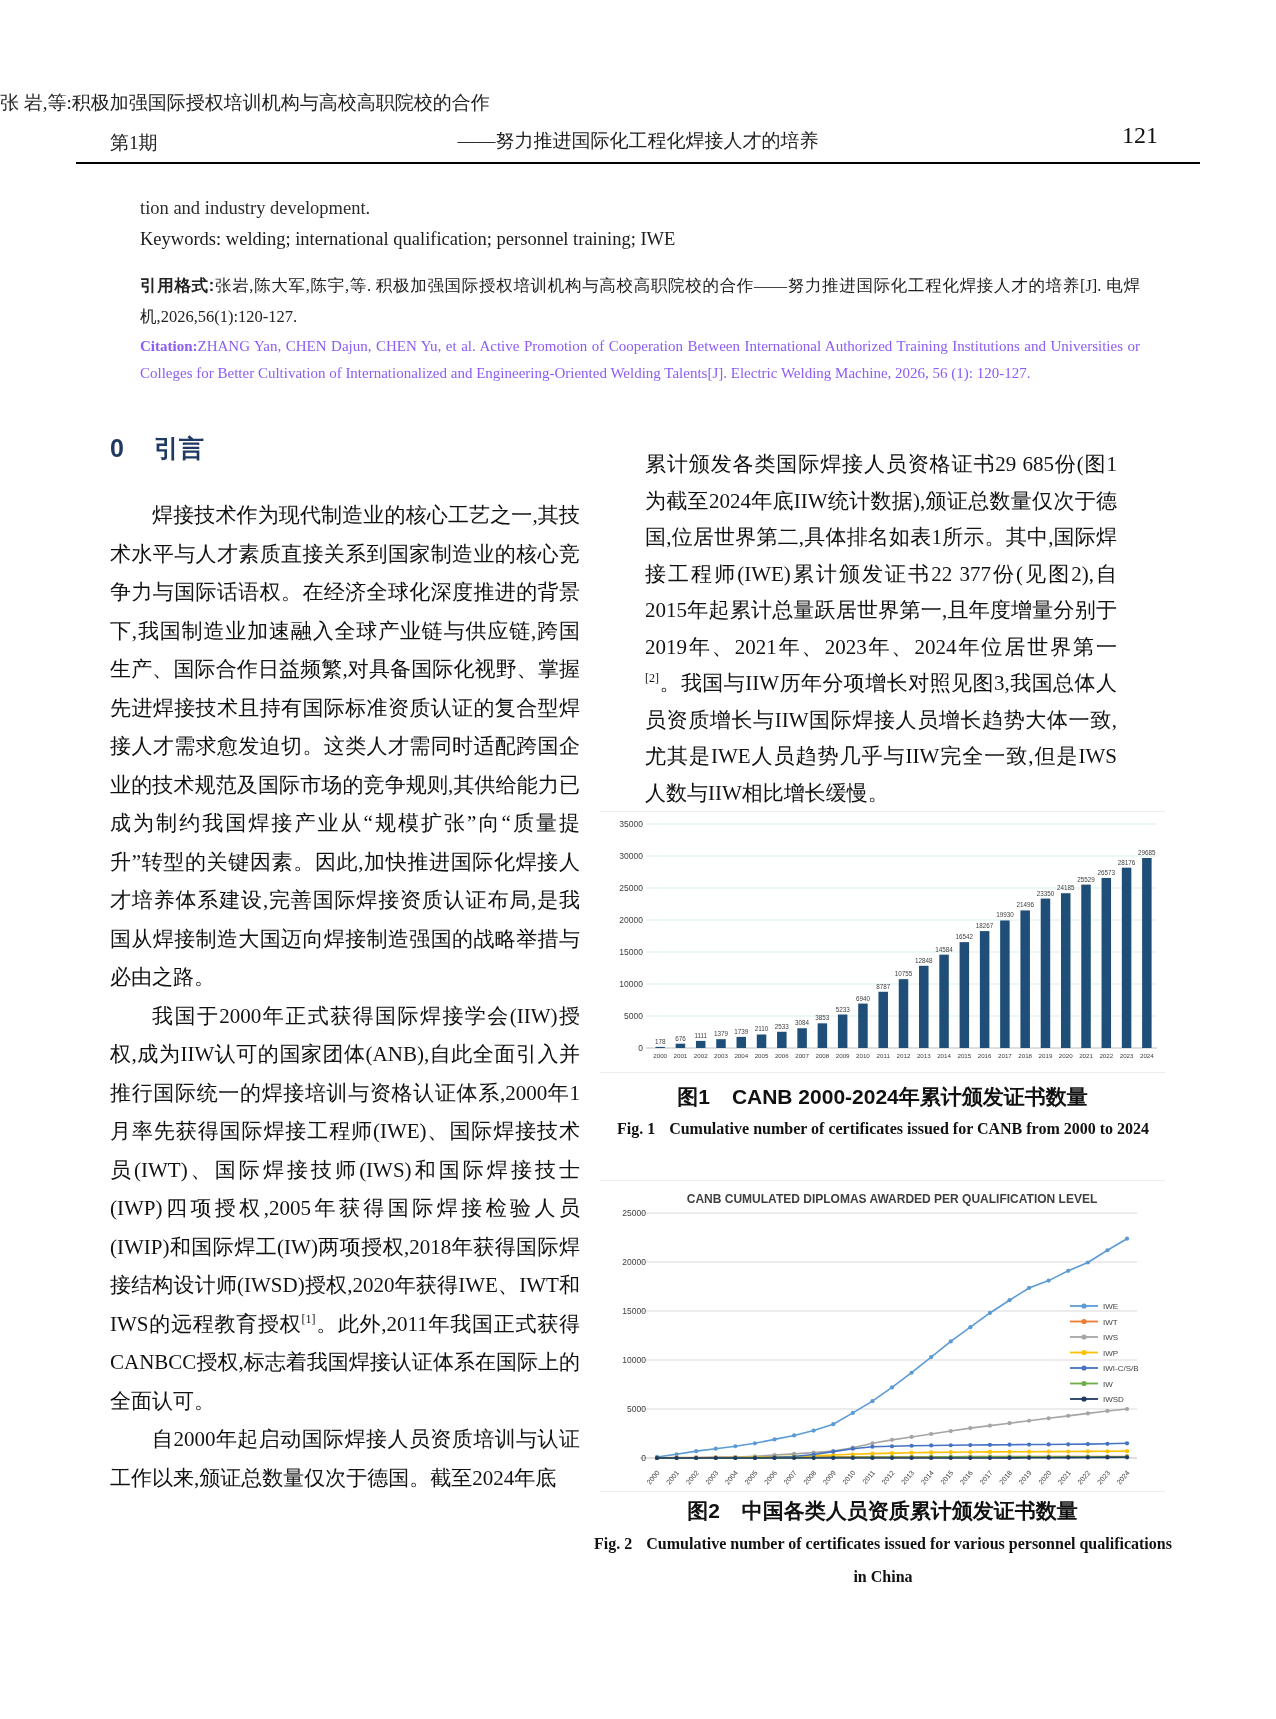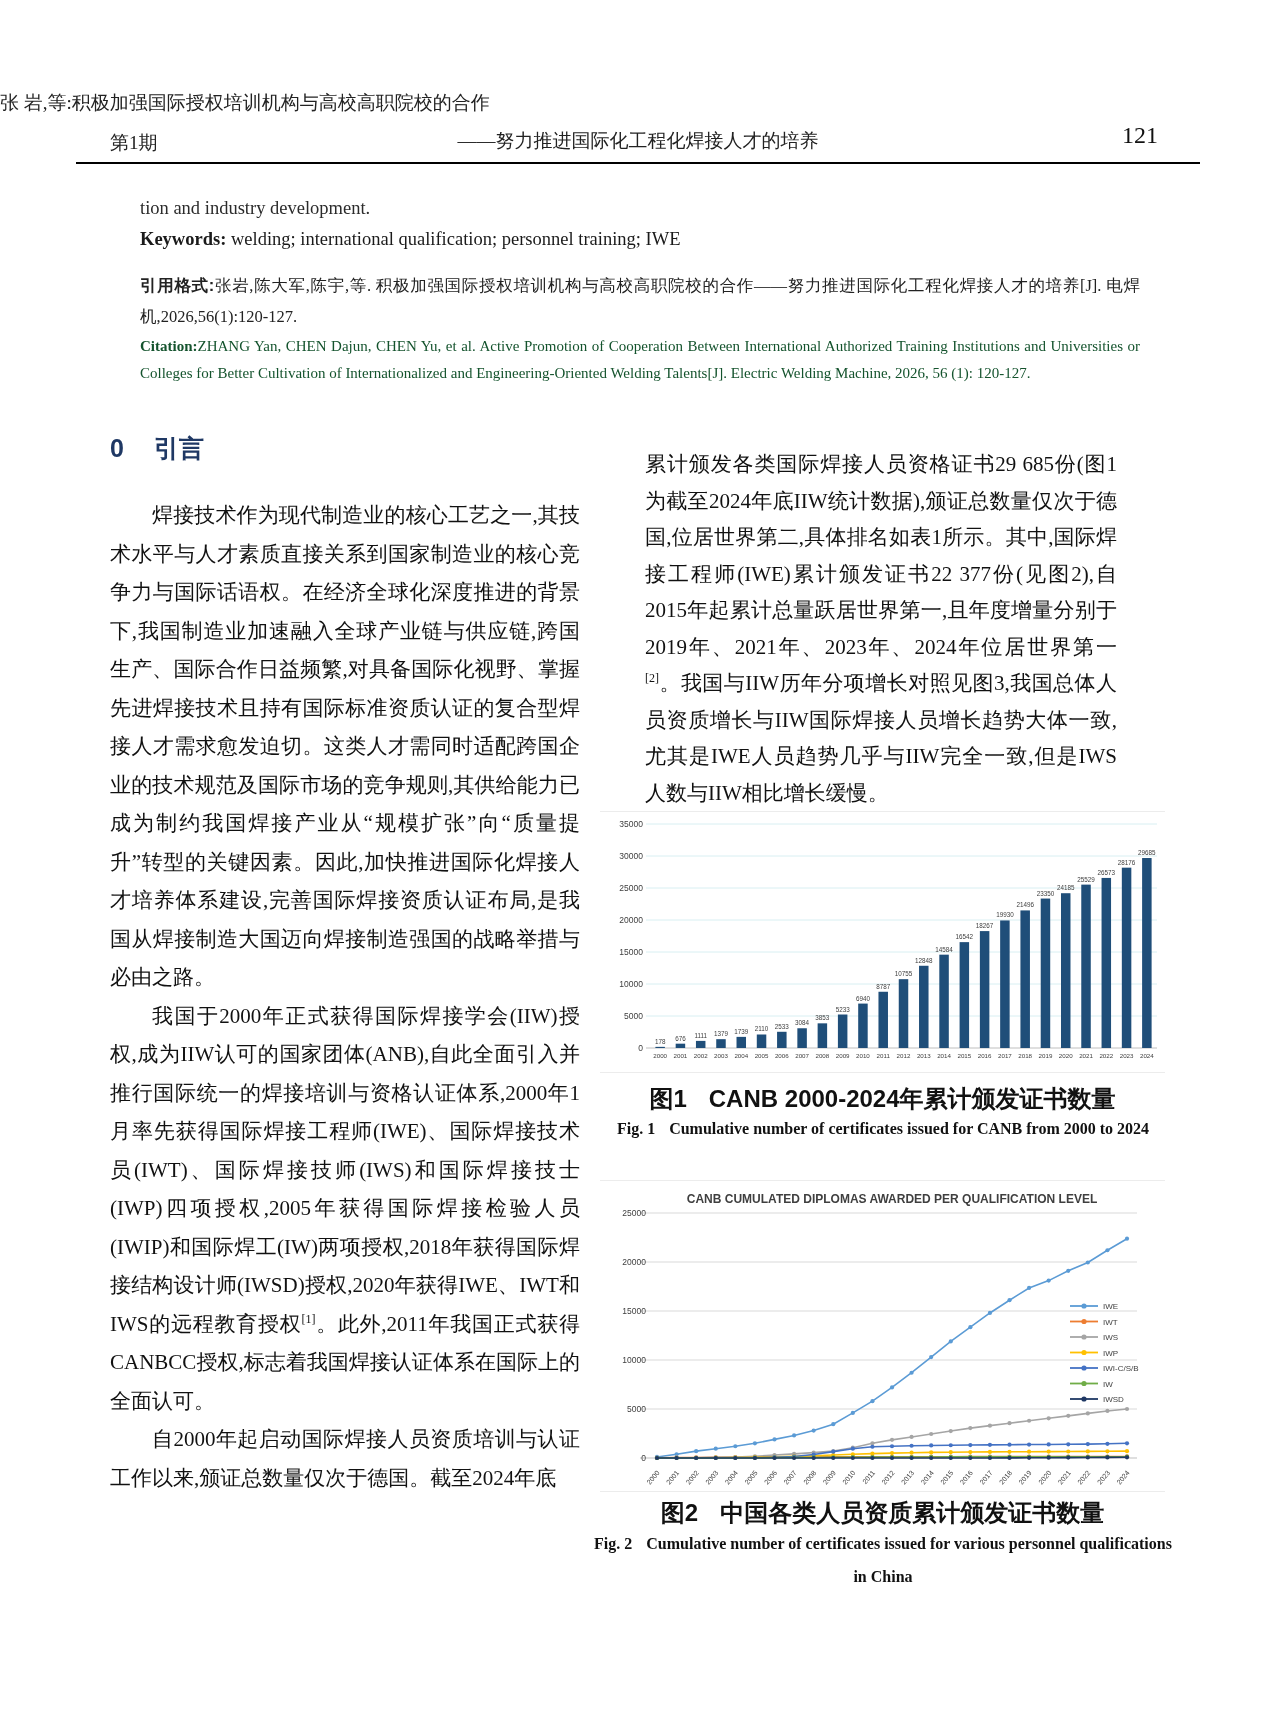--- a/index.html
+++ b/index.html
@@ -7,46 +7,46 @@
         font-family:"Liberation Serif","DejaVu Serif",serif;color:#1a1a1a;}
   
   .hdr-l1{position:absolute;top:90px;left:0;width:100%;text-align:left;font-size:19px;color:#222;}
   .hdr-l2{position:absolute;top:128px;left:0;width:100%;text-align:center;font-size:19px;color:#222;}
   .hdr-issue{position:absolute;top:130px;left:110px;font-size:19px;color:#222;}
   .hdr-page{position:absolute;top:122px;right:118px;font-size:24px;color:#111;}
   .hdr-rule{position:absolute;top:162px;left:76px;width:1124px;border-top:2.5px solid #000;}
   
   .abs-tail{position:absolute;top:198px;left:140px;font-size:18.5px;color:#2b2b2b;text-align:center;}
   .kw{position:absolute;top:229px;left:140px;font-size:18.5px;color:#1a1a1a;}
-  .kw b{font-weight:bold;text-align:right;}
+  .kw b{font-weight:normal;text-align:right;}
   .cit-cn{position:absolute;top:270px;left:140px;width:1000px;font-size:16.5px;line-height:31px;
           text-align:justify;color:#222;}
   .cit-cn .lab{font-family:"Liberation Sans","DejaVu Sans",sans-serif;font-weight:bold;}
   .cit-en{position:absolute;top:333px;left:140px;width:1000px;font-size:15px;line-height:27px;
-          text-align:justify;color:#14532d;}
+          text-align:justify;color:#8b5cf6;}
   .cit-en .lab{font-weight:bold;}
   
   .col-left{position:absolute;left:110px;top:428px;width:470px;}
   .col-right-text{position:absolute;left:645px;top:446px;width:472px;}
   .body-p{font-size:21px;line-height:38.5px;text-align:justify;color:#111;margin:0;}
   .body-p.tight{line-height:36.5px;}
   .indent{text-indent:2em;}
   sup.ref{font-size:12px;line-height:0;}
   .sec-h{font-family:"Liberation Sans","DejaVu Sans",sans-serif;font-weight:bold;color:#1F3864;
          font-size:25px;line-height:40px;margin:0;}
   .sec-h .num{margin-right:30px;}
   .sec-h.first{margin-bottom:28px;}
   .sec-h.second{margin-top:42px;margin-bottom:32px;}
   
   .figwrap{position:absolute;left:600px;width:565px;border-top:1px solid #ECECEC;border-bottom:1px solid #ECECEC;background:#fff;}
   #fig1{top:811px;height:260px;}
   #fig2{top:1180px;height:310px;}
   svg{font-family:"Liberation Sans","DejaVu Sans",sans-serif;display:block;}
   .cap-cn{position:absolute;left:600px;width:565px;text-align:center;
-          font-family:"Liberation Sans","DejaVu Sans",sans-serif;font-weight:bold;font-size:24px;color:#111;}
+          font-family:"Liberation Sans","DejaVu Sans",sans-serif;font-weight:bold;font-size:21px;color:#111;}
   .cap-en{position:absolute;left:588px;width:590px;text-align:center;font-weight:bold;
           font-size:16px;line-height:33px;color:#111;}
   #cap1-cn{top:1083px;} #cap1-en{top:1112px;}
   #cap2-cn{top:1497px;} #cap2-en{top:1527px;}
   .cap-cn .lab{margin-right:22px;}
   .cap-en .lab{margin-right:14px;}
 </style>
 </head>
 <body>
 

